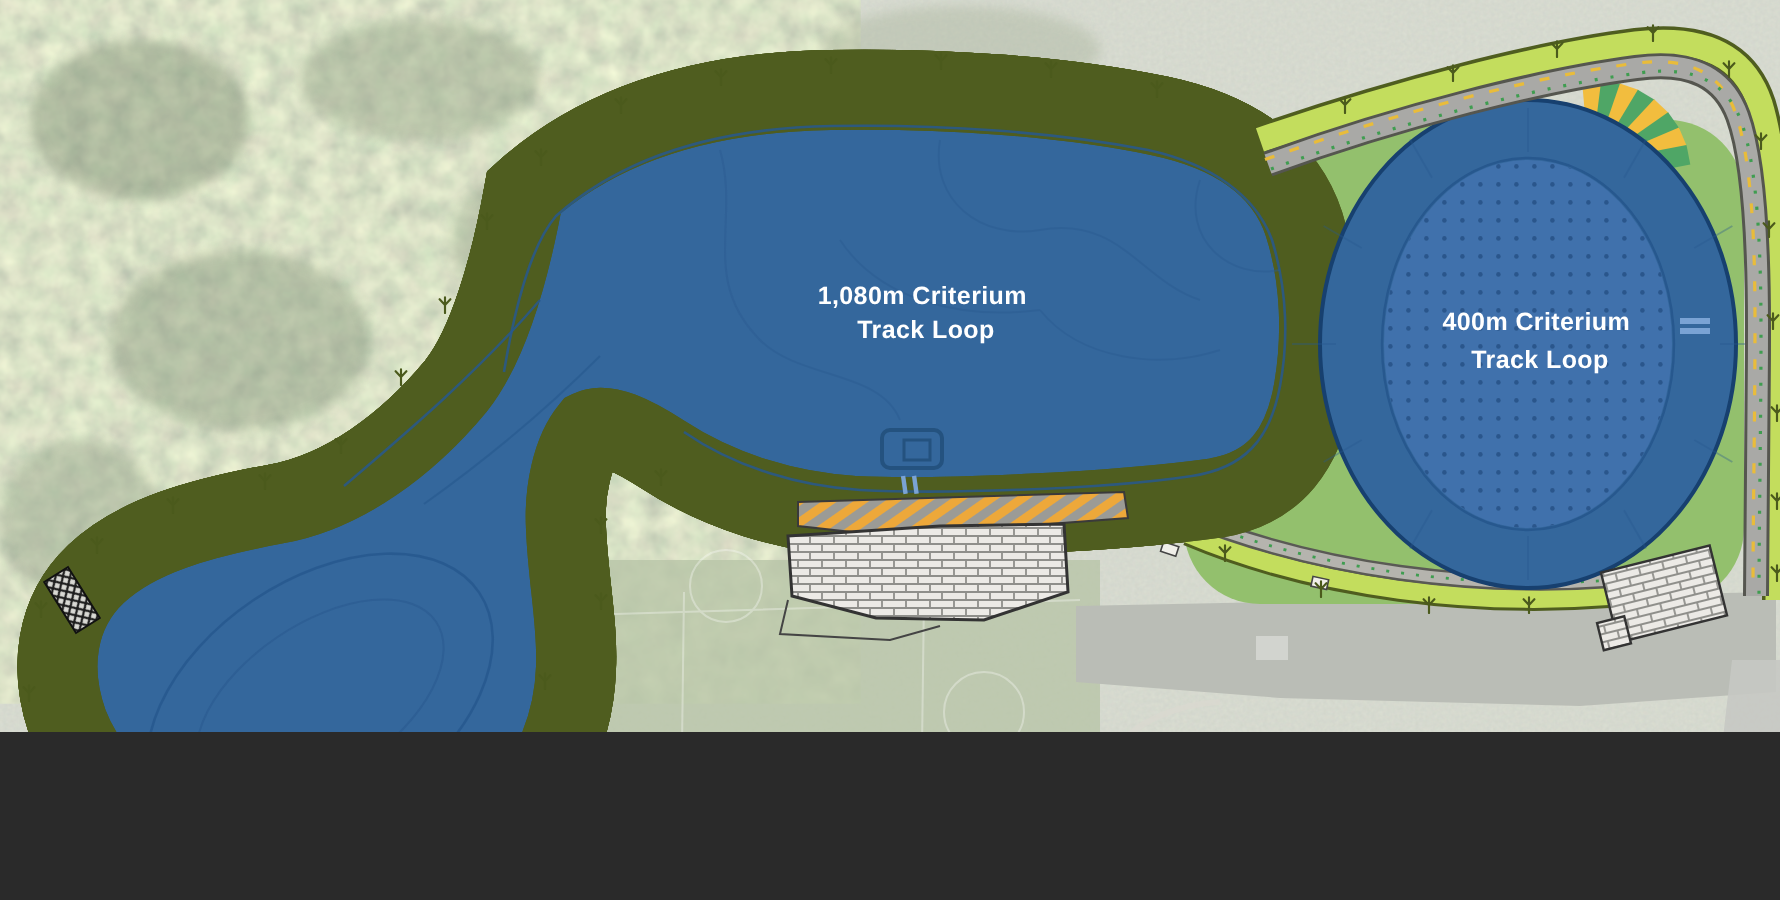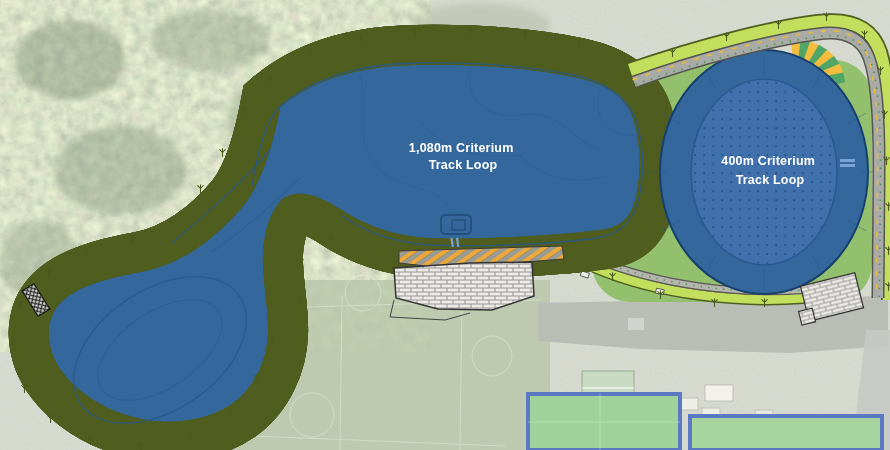--- a/index.html
+++ b/index.html
@@ -1,16 +1,16 @@
 <!DOCTYPE html>
 <html><head>
 <meta charset="utf-8">
 <style>
   html,body{margin:0;padding:0;background:#2a2a2a}
-  .stage{width:890px;height:450px;position:relative;overflow:hidden}
+  .stage{width:890px;height:366px;position:relative;overflow:hidden}
   svg{display:block}
   .lbl{font-family:"Liberation Sans",sans-serif;font-weight:bold;font-size:12.5px;letter-spacing:.2px}
 </style>
 </head>
 <body>
 
 <div class="stage">
 <svg width="890" height="450" viewBox="0 0 890 450">
   <defs>
     <filter id="groundTx" x="-5%" y="-5%" width="110%" height="110%">

